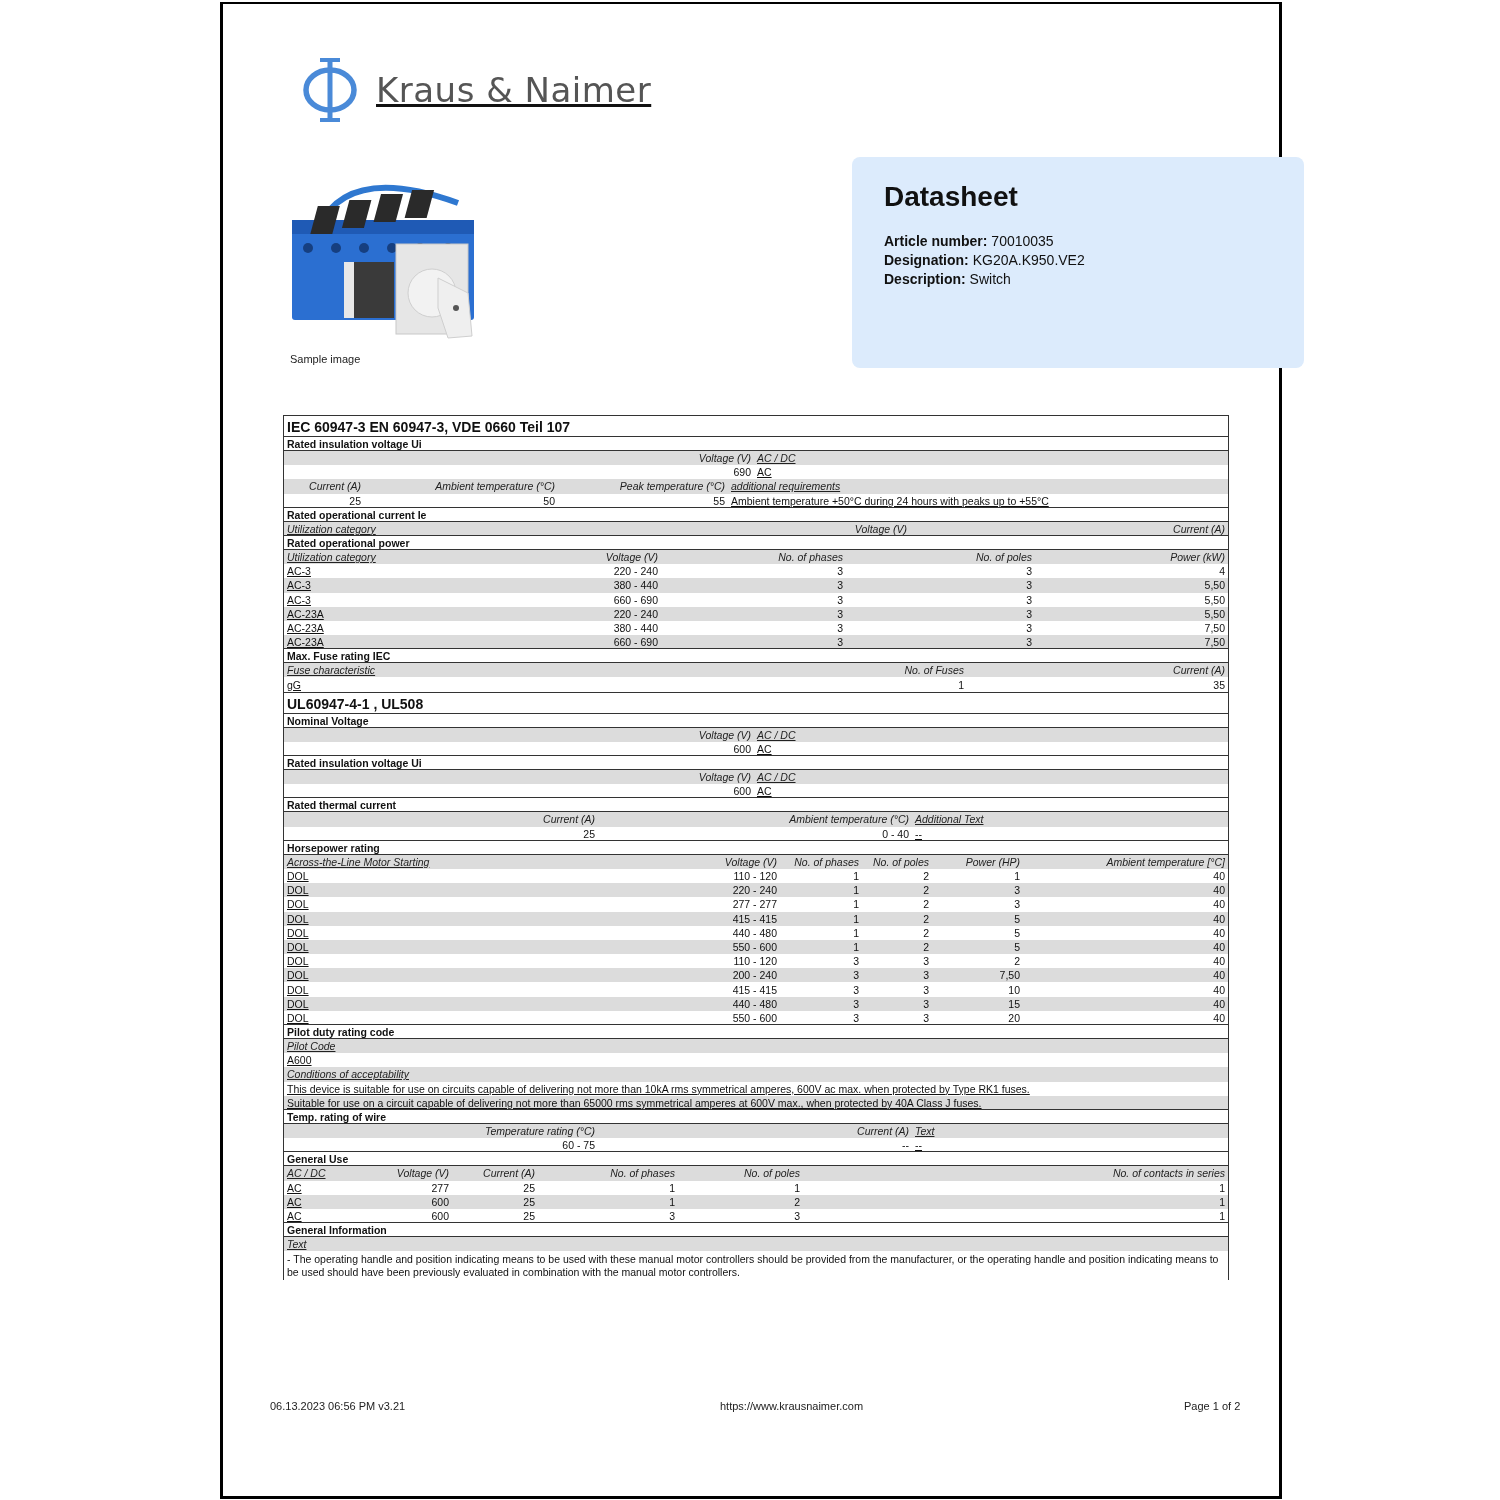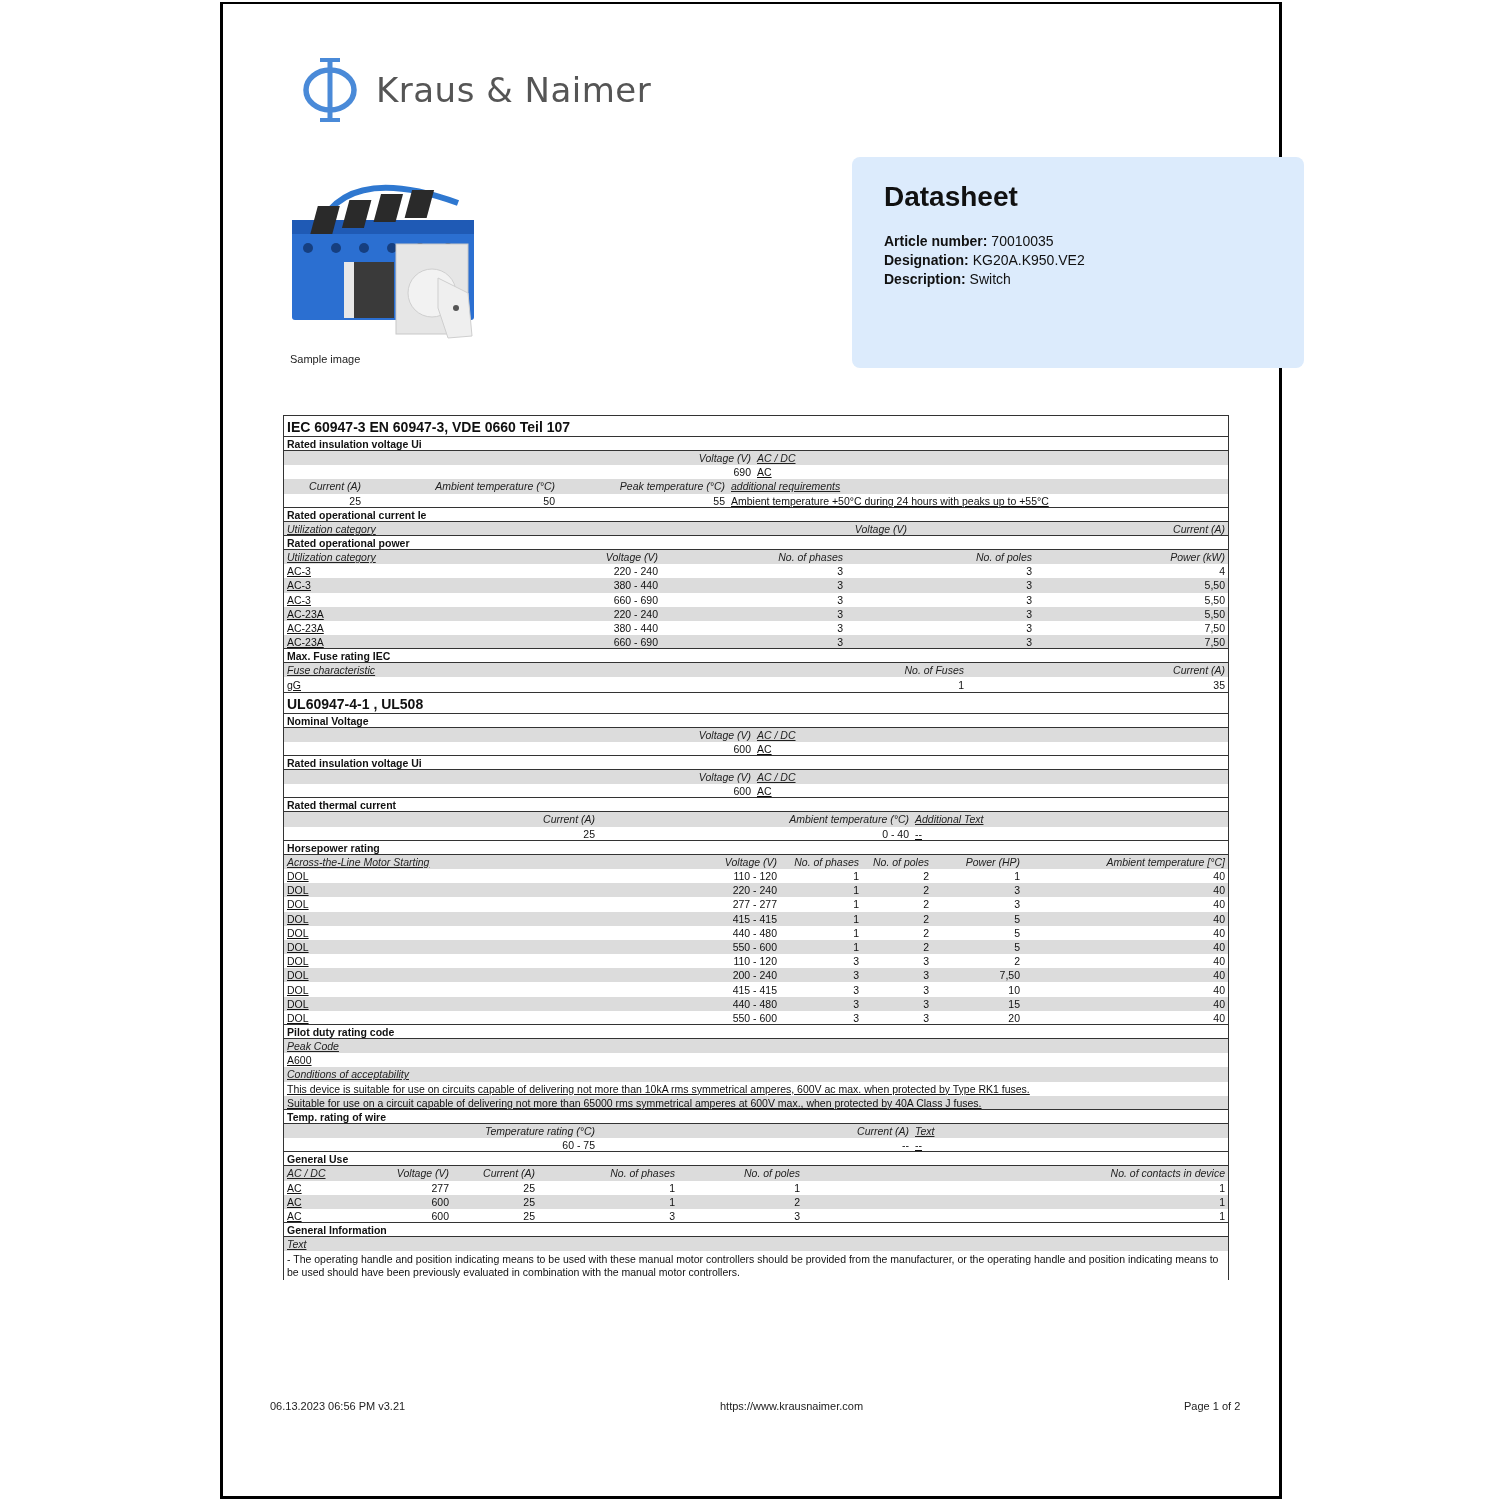--- a/index.html
+++ b/index.html
@@ -1,18 +1,18 @@
 <!DOCTYPE html>
 <html><head>
 <meta charset="utf-8">
 <style>
   html, body { margin:0; padding:0; background:#ffffff; }
   body { width:1500px; height:1500px; position:relative; overflow:hidden; font-family:"Liberation Sans", sans-serif; color:#111; }
   .page { position:absolute; left:220px; top:2px; width:1056px; height:1492px; border:3px solid #000; border-top-width:2px; background:#fff; box-sizing:content-box; }
-  .logo { position:absolute; left:302px; top:56px; display:flex; align-items:center; }
+  .logo { position:absolute; left:302px; top:56px; display:flex; align-items:center;text-decoration:underline; }
   .logo-mark { width:56px; height:68px; position:relative; }
   .logo-text { margin-left:18px; font-size:34px; color:#555; letter-spacing:0.5px; font-family:"DejaVu Sans", sans-serif; font-weight:normal; }
   .product { position:absolute; left:288px; top:168px; width:190px; height:175px; }
   .sample-cap { position:absolute; left:290px; top:353px; font-size:11px; color:#222; }
   .infobox { position:absolute; left:852px; top:157px; width:452px; height:211px; background:#dcebfc; border-radius:8px; }
   .infobox h1 { position:absolute; left:32px; top:24px; margin:0; font-size:28px; font-weight:bold; color:#111; }
   .infobox .row { position:absolute; left:32px; font-size:14px; color:#111; }
   .infobox .row b { font-weight:bold; }
 
   .sheet { position:absolute; left:283px; top:415px; width:944px; border-left:1px solid #333; border-right:1px solid #333; border-top:1px solid #333; }
@@ -390,21 +390,21 @@
           <td class="r">20</td>
           <td class="r">40</td>
         </tr>
   </tbody>
     </table>
 
   <div class="sec-title">Pilot duty rating code</div>
   <table>
     <tbody>
         <tr class="hdr">
-          <td class="l">Peak Code</td>
+          <td class="l">Pilot Code</td>
         </tr>
     <tr>
           <td class="l">A600</td>
         </tr>
   </tbody>
     </table>
 
   <table>
     <tbody>
         <tr class="hdr">
@@ -450,21 +450,21 @@
         <col style="width:125px">
         <col>
       </colgroup>
     <tbody>
         <tr class="hdr">
           <td class="l">AC / DC</td>
           <td class="r">Voltage (V)</td>
           <td class="r">Current (A)</td>
           <td class="r">No. of phases</td>
           <td class="r">No. of poles</td>
-          <td class="r">No. of contacts in device</td>
+          <td class="r">No. of contacts in series</td>
         </tr>
     <tr>
           <td class="l">AC</td>
           <td class="r">277</td>
           <td class="r">25</td>
           <td class="r">1</td>
           <td class="r">1</td>
           <td class="r">1</td>
         </tr>
     <tr class="alt">

